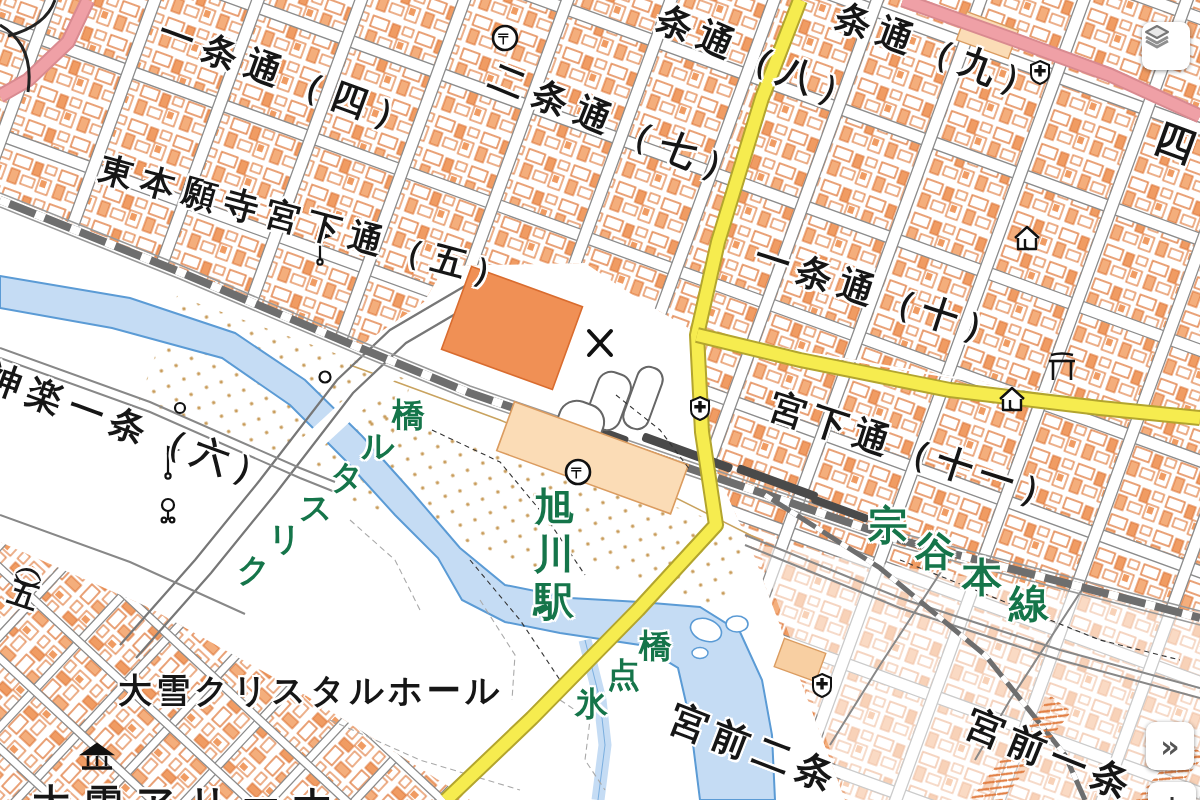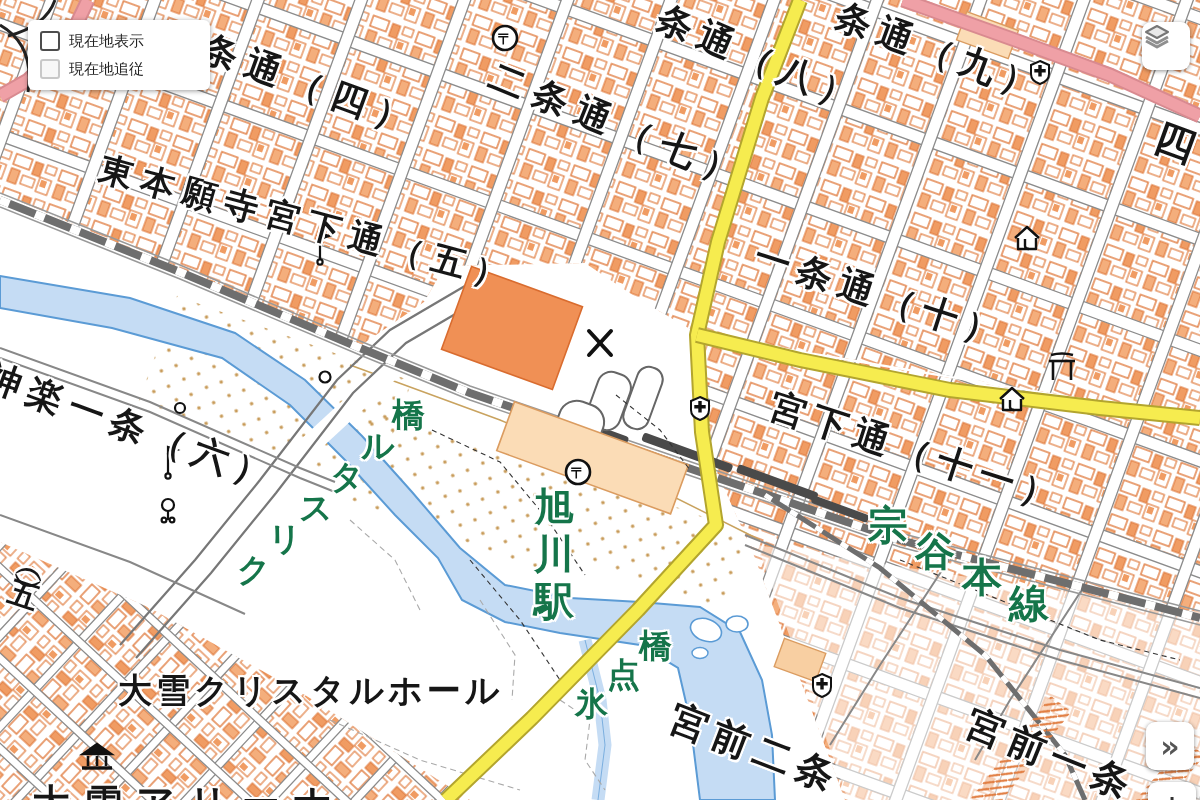--- a/index.html
+++ b/index.html
@@ -421,30 +421,20 @@
   <div class="lbl" style="left:118px;top:668px;font-size:34px;letter-spacing:4px;">大雪クリスタルホール</div>
   <div class="lbl" style="left:32px;top:778px;font-size:38px;letter-spacing:14px;">大雪アリーナ</div>
   <div class="lbl" style="left:1166px;top:110px;font-size:40px;transform:rotate(20deg);transform-origin:left top;">四</div>
 
   <div class="lbl green" style="left:237px;top:548px;font-size:33px;" data-char-step="31,-31"><span style="left: 0px; top: 0px;">ク</span><span style="left: 31px; top: -31px;">リ</span><span style="left: 62px; top: -62px;">ス</span><span style="left: 93px; top: -93px;">タ</span><span style="left: 124px; top: -124px;">ル</span><span style="left: 155px; top: -155px;">橋</span></div>
   <div class="lbl green" style="left:534px;top:480px;font-size:40px;" data-char-step="0,47"><span style="left: 0px; top: 0px;">旭</span><span style="left: 0px; top: 47px;">川</span><span style="left: 0px; top: 94px;">駅</span></div>
   <div class="lbl green" style="left:868px;top:498px;font-size:40px;" data-char-step="47,26"><span style="left: 0px; top: 0px;">宗</span><span style="left: 47px; top: 26px;">谷</span><span style="left: 94px; top: 52px;">本</span><span style="left: 141px; top: 78px;">線</span></div>
   <div class="lbl green" style="left:575px;top:682px;font-size:33px;" data-char-step="32,-29"><span style="left: 0px; top: 0px;">氷</span><span style="left: 32px; top: -29px;">点</span><span style="left: 64px; top: -58px;">橋</span></div>
 </div>
 
-<div class="panel">
-  <div class="row">
-    <div class="cb"></div>
-    <span>現在地表示</span>
-  </div>
-  <div class="row">
-    <div class="cb disabled"></div>
-    <span>現在地追従</span>
-  </div>
-</div>
 
 <div class="sqbtn" id="layersBtn">
   <svg width="30" height="30" viewBox="0 0 30 30">
     <path d="M4,19 L15,25 26,19" fill="none" stroke="#8F8F8F" stroke-width="3" stroke-linejoin="round"></path>
     <path d="M4,15 L15,21 26,15" fill="none" stroke="#8F8F8F" stroke-width="3" stroke-linejoin="round"></path>
     <path d="M15,4 L26,10 15,16 4,10 Z" fill="#E9E9E9" stroke="#777" stroke-width="2" stroke-linejoin="round"></path>
   </svg>
 </div>
 
 <div class="sqbtn" id="expandBtn">

